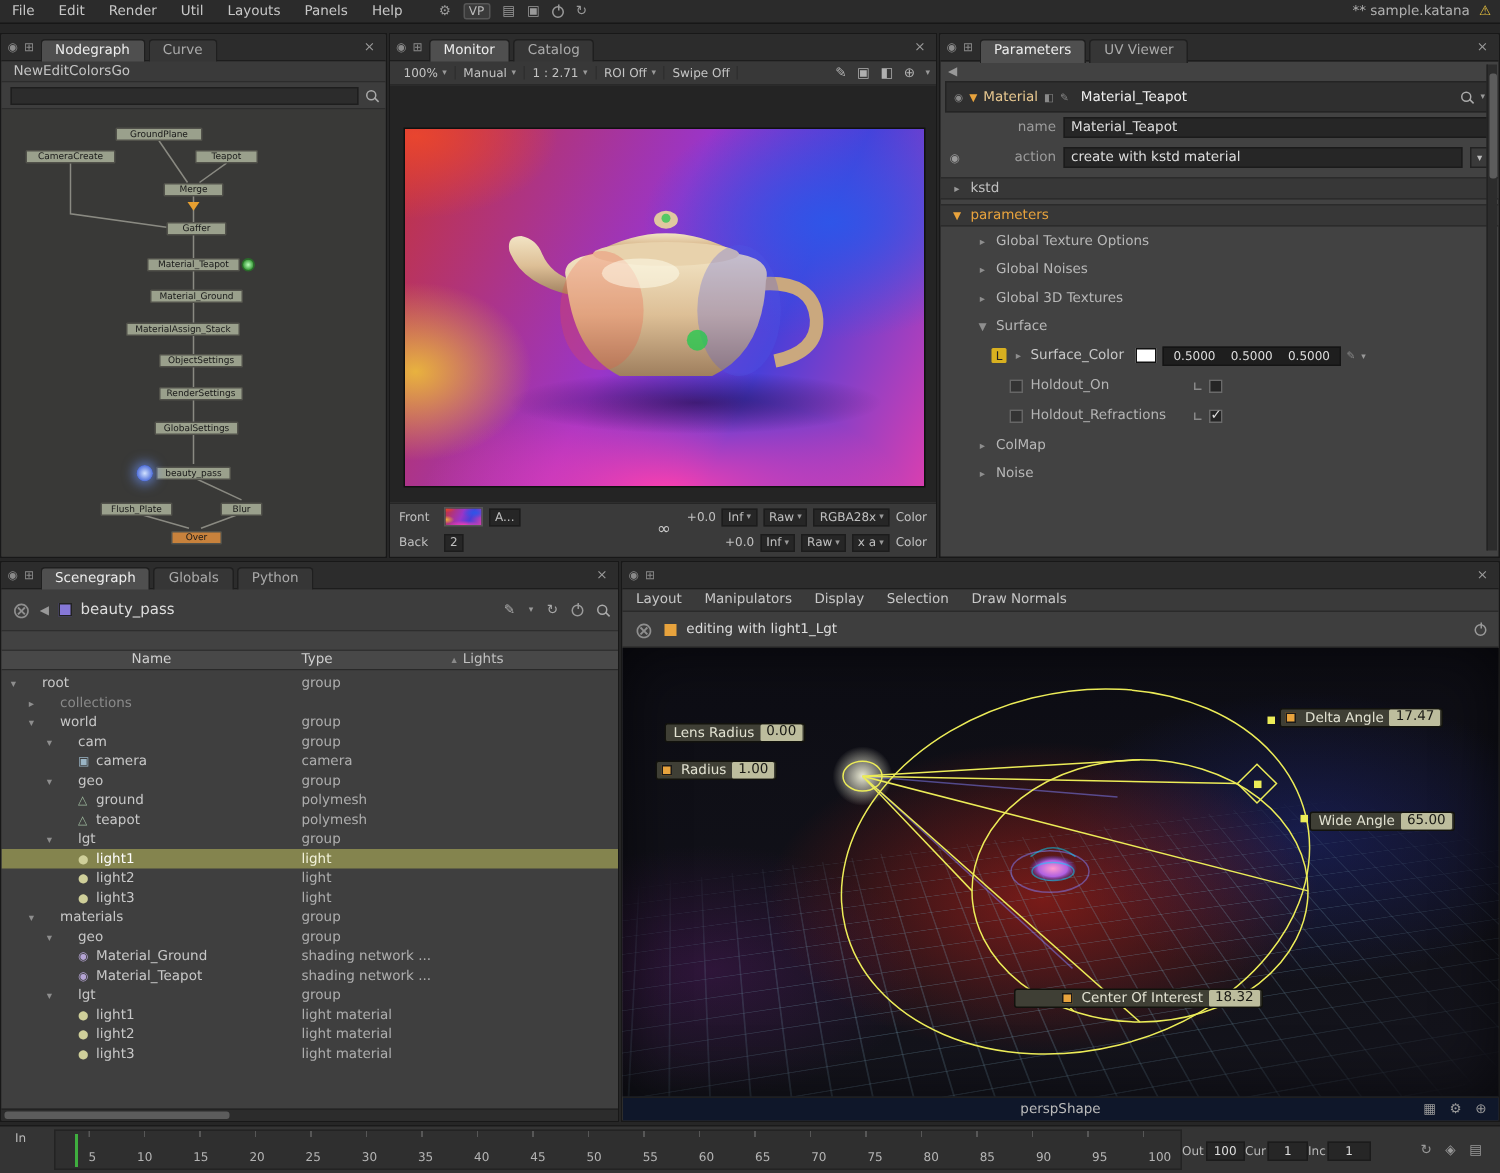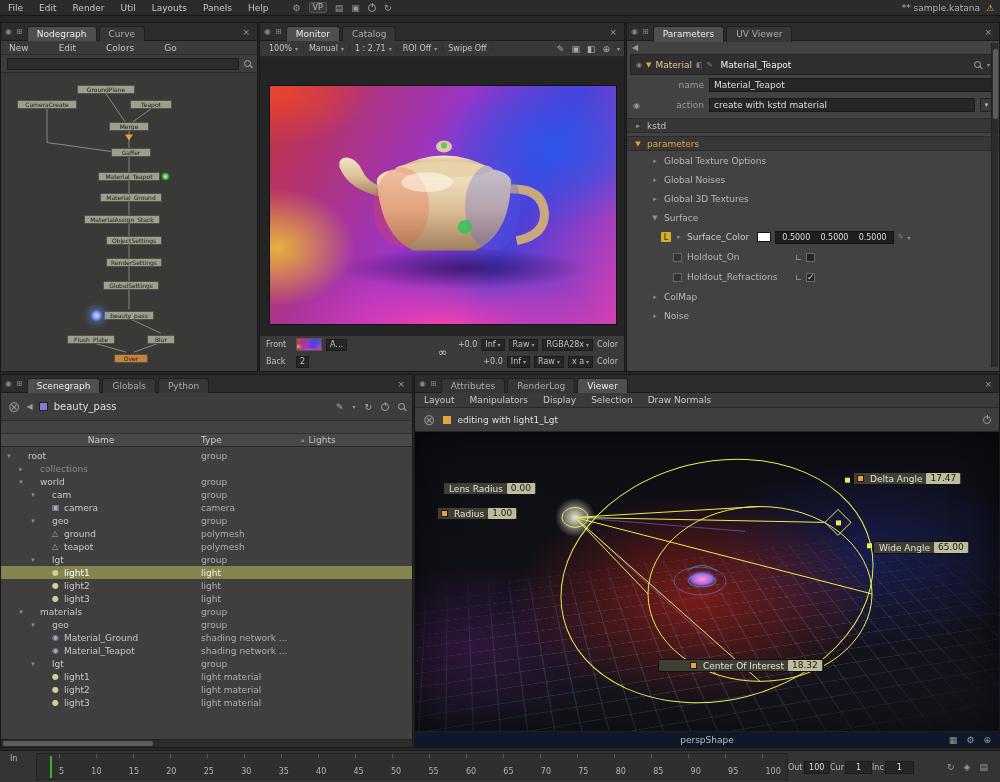--- a/index.html
+++ b/index.html
@@ -26,21 +26,21 @@
   .tab.c-active{background:#4f4f4f;color:#ededed}
   .tab-close{margin-left:auto;color:#999;font-size:9px;padding:0 3px}
 
   #nodegraph{left:0;top:22px;width:258px;height:350px}
   #monitor{left:259px;top:22px;width:366px;height:350px}
   #parameters{left:626px;top:22px;width:374px;height:350px}
   #scenegraph{left:0;top:374px;width:413px;height:374px}
   #viewer{left:414px;top:374px;width:586px;height:374px}
 
   
-  .ng-menu{height:14px;background:#3a3a3a;display:flex;gap:30px;align-items:center;padding:0 8px;font-size:9px;color:#c4c4c4;border-bottom:1px solid #2c2c2c}
+  .ng-menu{height:14px;background:#3a3a3a;display:flex;gap:0;align-items:center;padding:0 8px;font-size:9px;color:#c4c4c4;border-bottom:1px solid #2c2c2c}
   .ng-search{height:18px;display:flex;align-items:center;gap:5px;padding:0 6px;background:#3d3d3d;border-bottom:1px solid #2c2c2c}
   .ng-input{flex:1;height:12px;background:#2c2c2c;border:1px solid #1e1e1e;color:#ddd;font-size:9px;padding:0 3px;outline:none}
   .icon-search{width:7px;height:7px;border:1px solid #aaa;border-radius:50%;display:inline-block;position:relative;flex:none}
   .icon-search::after{content:"";position:absolute;width:4px;height:1px;background:#aaa;transform:rotate(45deg);right:-3px;bottom:-1px}
   .graph{flex:1;position:relative;background:#393937;overflow:hidden}
   .wires{position:absolute;inset:0;width:100%;height:100%}
   .nodes{position:absolute;inset:0}
   .node{position:absolute;height:9px;background:#9aa08c;border:1px solid #51514a;border-radius:1px;font-size:6px;color:#191919;text-align:center;line-height:7px;overflow:visible;white-space:nowrap}
   .node.c-orange{background:#c8823c}
   .node-label{display:block;overflow:hidden}
@@ -759,26 +759,20 @@
       <span class="hthumb"></span>
     </div>
 </div>
 
 <div class="panel" id="viewer">
   <div class="tabstrip">
     <div class="pt-icons">
       <span>◉</span>
       <span>⊞</span>
     </div>
-    <div class="tabs">
-
-    <span class="tab">Attributes</span>
-        <span class="tab">RenderLog</span>
-        <span class="tab c-active">Viewer</span>
-      </div>
     <span class="tab-close">×</span>
   </div>
   <div class="v-menu">
 
   <span>Layout</span>
       <span>Manipulators</span>
       <span>Display</span>
       <span>Selection</span>
       <span>Draw Normals</span>
     </div>
@@ -852,21 +846,21 @@
           <span class="lbl">Delta Angle</span>
           <span class="val">17.47</span>
         </div>
 
         <div class="vpill" style="left: 458px; top: 109px;">
 
           <span class="lbl">Wide Angle</span>
           <span class="val">65.00</span>
         </div>
 
-        <div class="vpill" style="left: 243px; top: 227px; padding-left: 29px;">
+        <div class="vpill" style="left: 261px; top: 227px; padding-left: 29px;">
           <span class="sq c-on"></span>
           <span class="lbl">Center Of Interest</span>
           <span class="val">18.32</span>
         </div>
       </div>
   </div>
   <div class="v-bottom">
     <span>perspShape</span>
     <div class="vb-icons">
       <span>▦</span>

